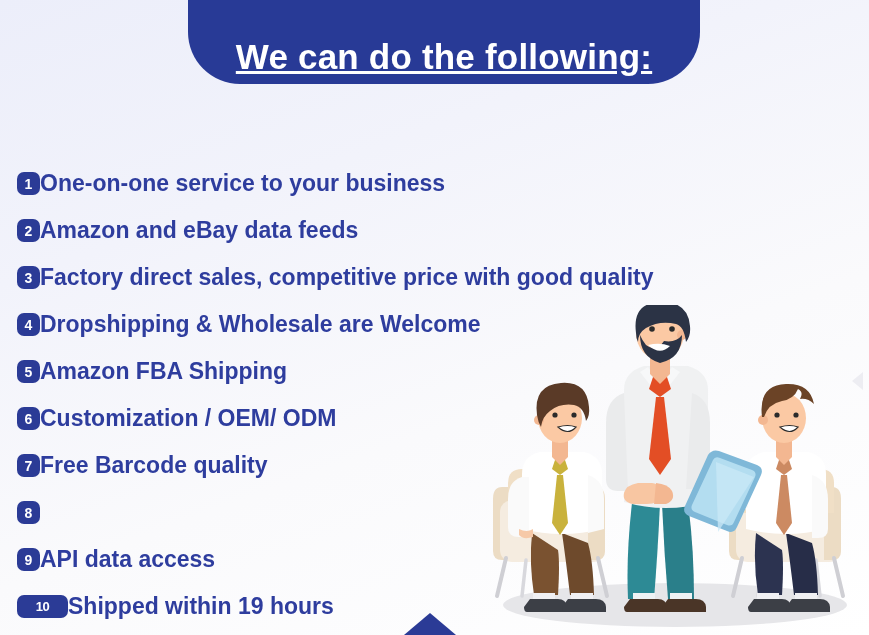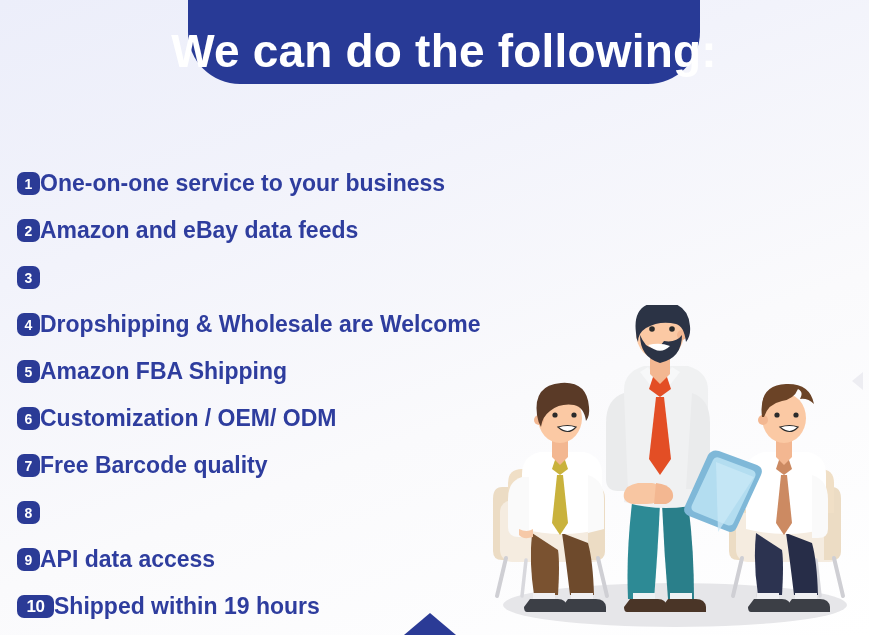--- a/index.html
+++ b/index.html
@@ -20,25 +20,26 @@
     position:absolute;
     left:188px; top:-34px;
     width:512px; height:118px;
     background:#283a96;
     border-radius:0 0 52px 52px;
     display:flex; align-items:flex-end; justify-content:center;
     padding-bottom:10px;
   }
   .banner-title{
     color:#ffffff;
-    font-size:46px;
+    font-size:35px;
     font-weight:bold;
     letter-spacing:.2px;
     line-height:1;
     white-space:nowrap;
+    text-decoration:underline;
   }
 
   
   .list{
     position:absolute;
     left:17px; top:160px;
     width:700px;
   }
   .list-item{
     display:flex;
@@ -49,21 +50,21 @@
     flex:0 0 auto;
     width:23px; height:23px;
     background:#2b3b96;
     border-radius:7px;
     color:#fff;
     font-size:14px;
     font-weight:bold;
     display:flex; align-items:center; justify-content:center;
     line-height:1;
   }
-  .badge.wide{ width:37px; font-size:17px; letter-spacing:-.5px; }
+  .badge.wide{ width:51px; font-size:13px; letter-spacing:-.5px; }
   .item-text{
     color:#2e3d9e;
     font-size:23px;
     font-weight:bold;
     white-space:nowrap;
     line-height:1;
   }
 
   
   .illus{
@@ -104,20 +105,21 @@
     <div class="list-item">
       <div class="badge">1</div>
       <div class="item-text">One-on-one service to your business</div>
     </div>
     <div class="list-item">
       <div class="badge">2</div>
       <div class="item-text">Amazon and eBay data feeds</div>
     </div>
     <div class="list-item">
       <div class="badge">3</div>
+      <div class="item-text">Factory direct sales, competitive price with good quality</div>
     </div>
     <div class="list-item">
       <div class="badge">4</div>
       <div class="item-text">Dropshipping &amp; Wholesale are Welcome</div>
     </div>
     <div class="list-item">
       <div class="badge">5</div>
       <div class="item-text">Amazon FBA Shipping</div>
     </div>
     <div class="list-item">

